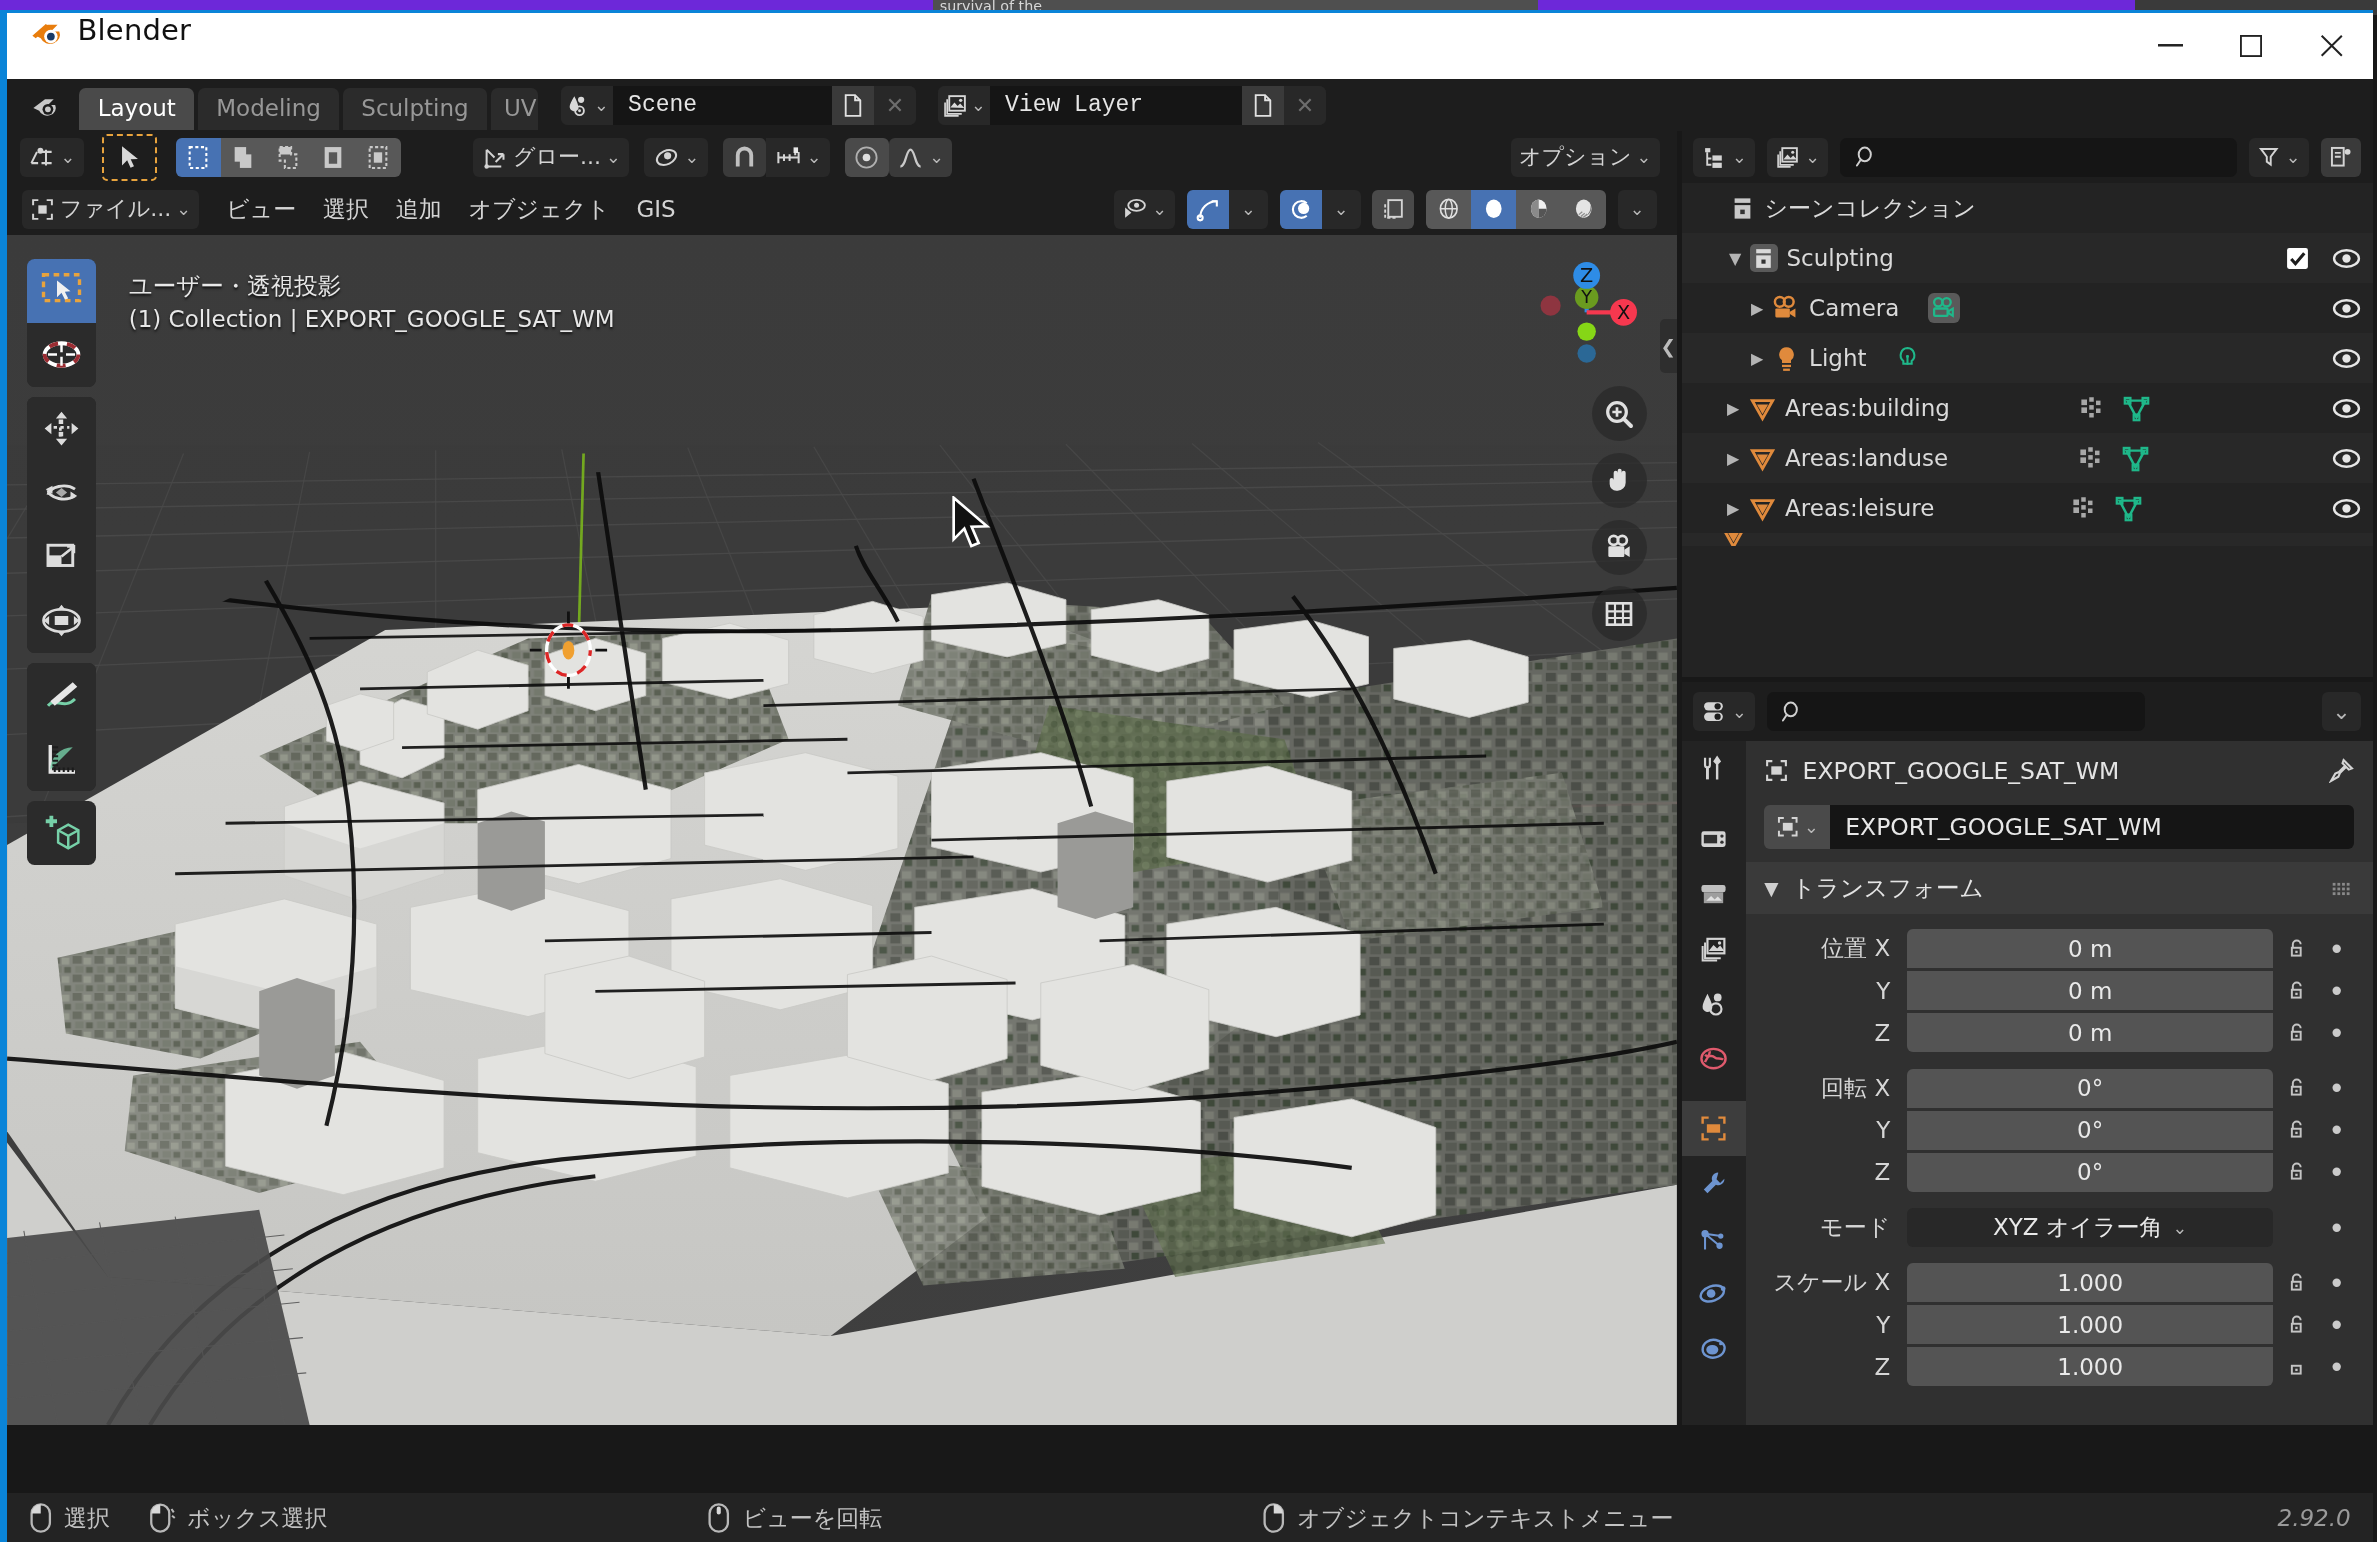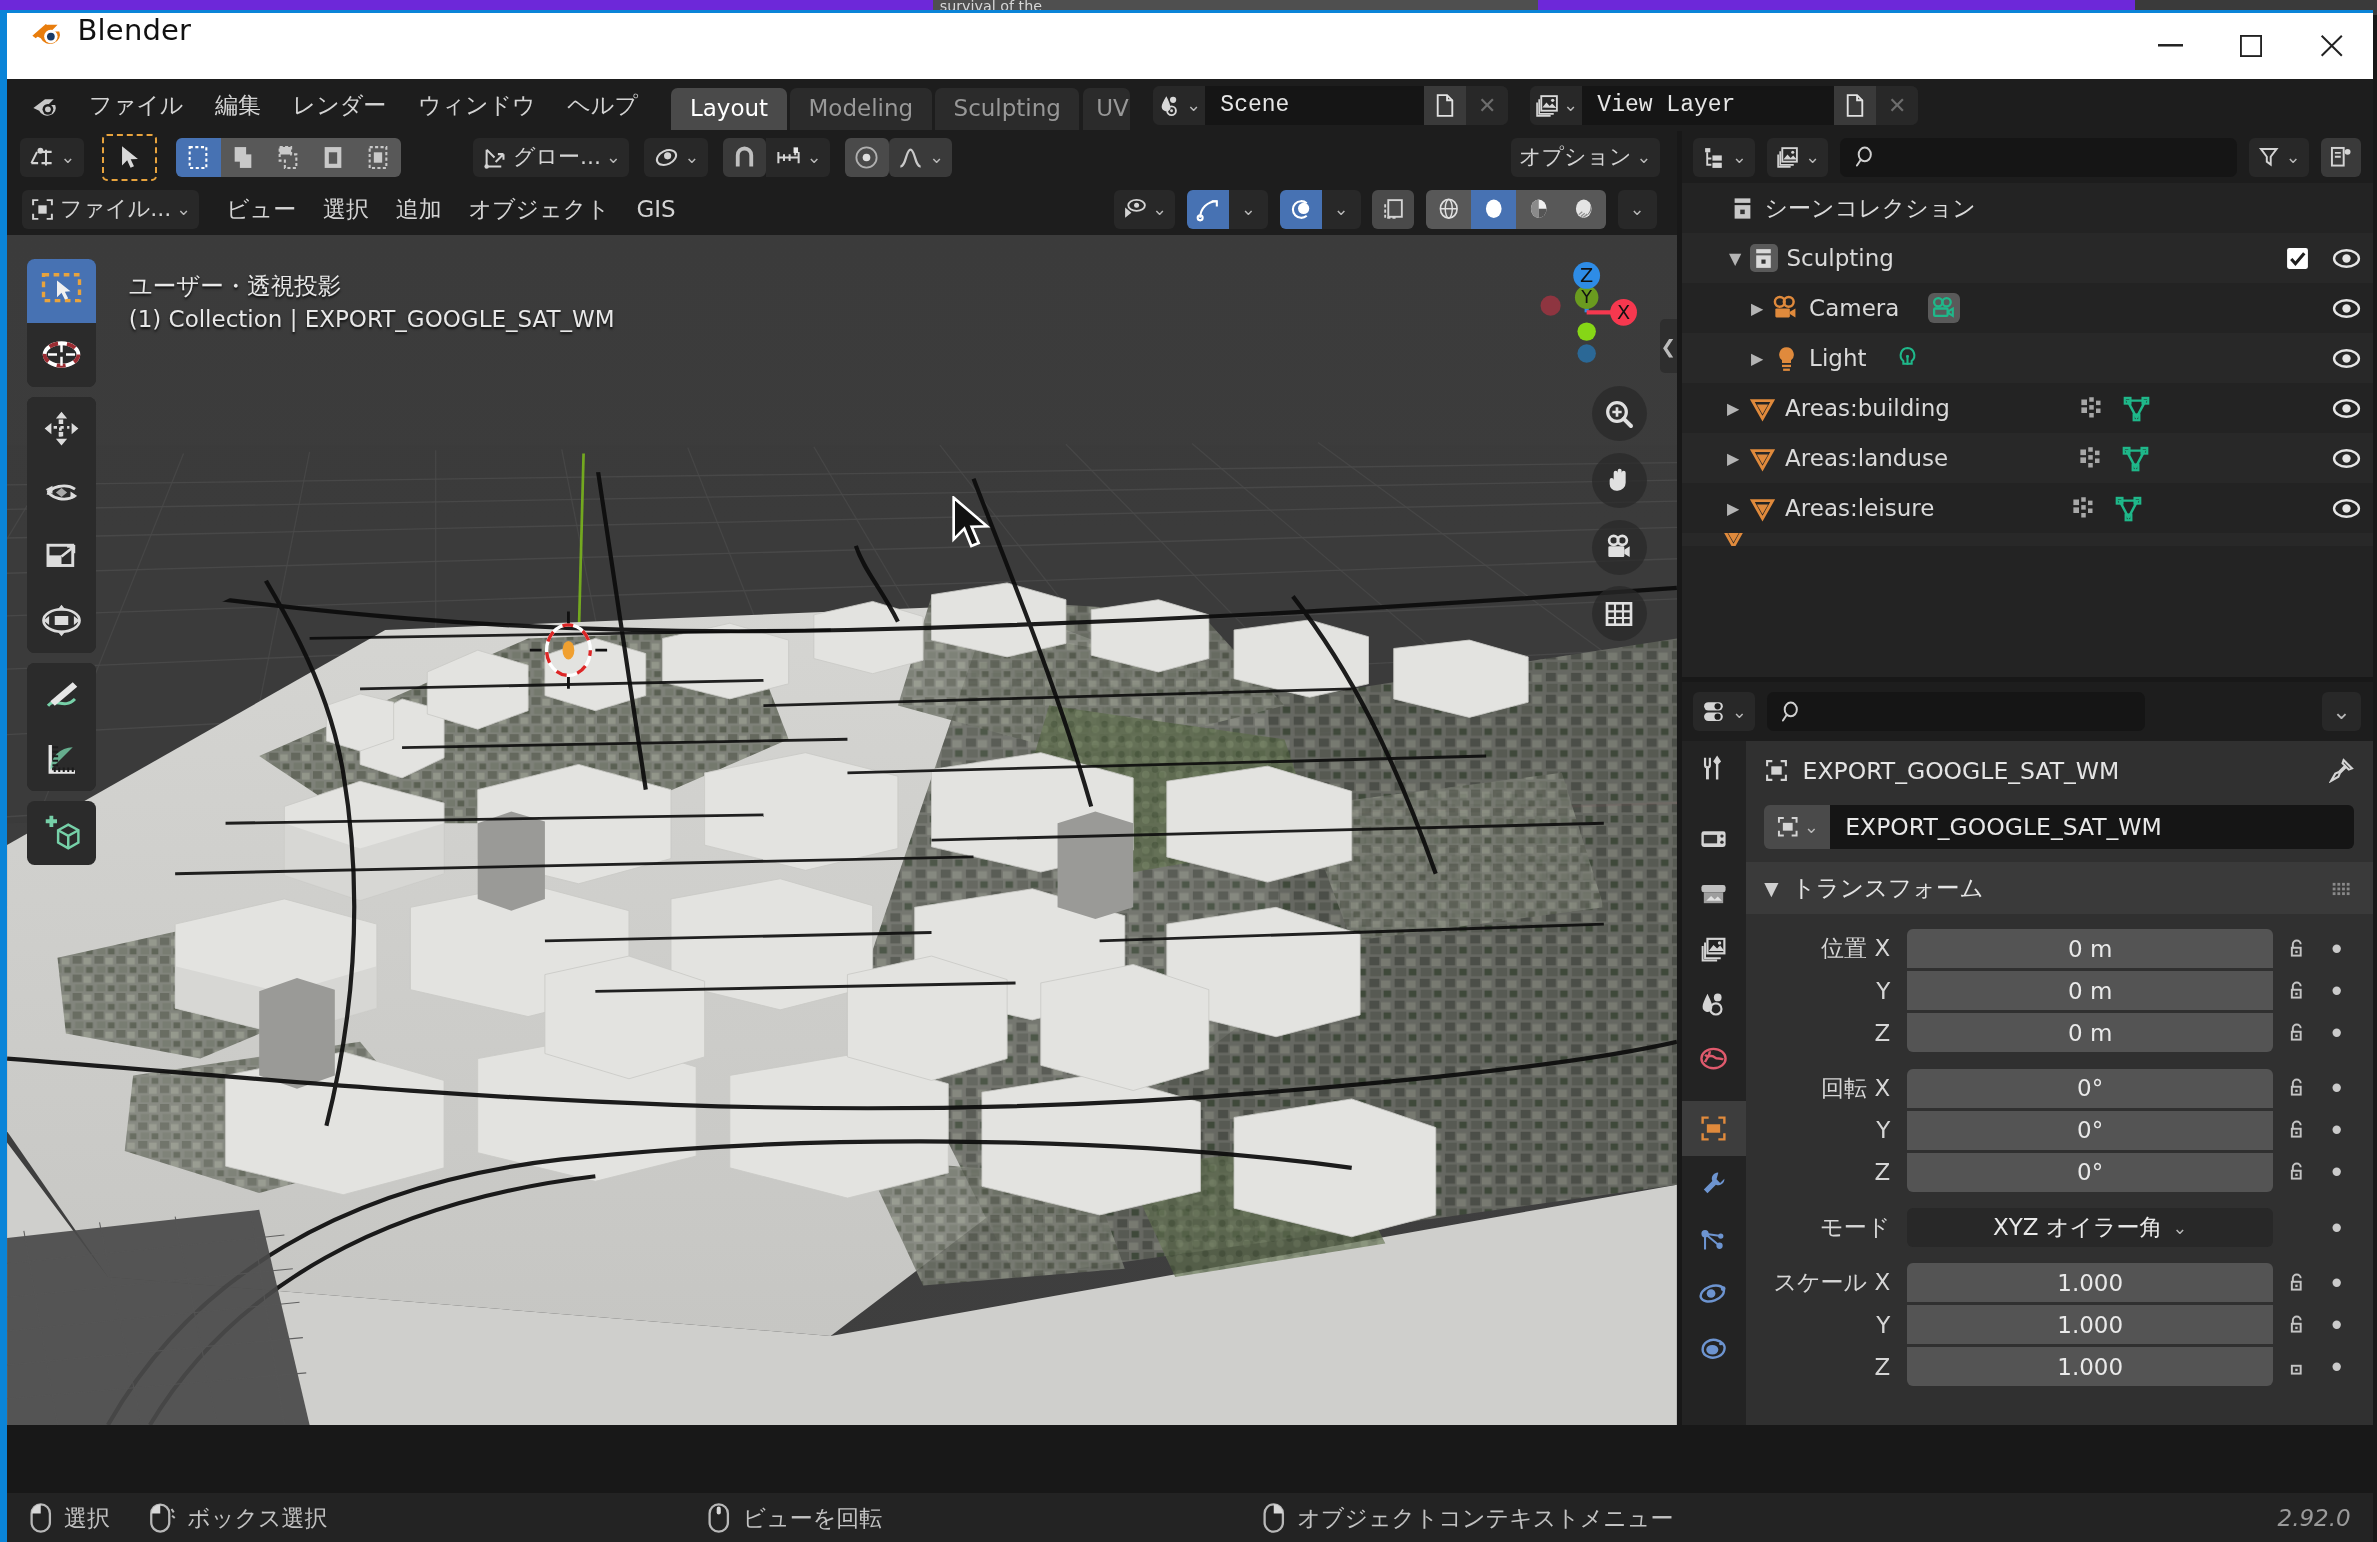--- a/index.html
+++ b/index.html
@@ -262,27 +262,20 @@
     </div>
   </div>
 
   <div class="topbar">
     <div class="bl-icon-sm">
       <svg width="32" height="32" viewBox="0 0 44 44">
         <path d="M6 26 L22 14 L34 14 L26 22 L36 22 A10 9 0 1 1 14 30 Z" fill="#c8c8c8"></path>
         <circle cx="26" cy="28" r="7.4" fill="#1d1d1d"></circle>
         <circle cx="26" cy="28" r="4" fill="#c8c8c8"></circle>
       </svg>
-    </div>
-    <div style="display:flex;align-items:center;margin-left:13.4px;gap:1.7px">
-      <div class="menu-item">ファイル</div>
-      <div class="menu-item">編集</div>
-      <div class="menu-item">レンダー</div>
-      <div class="menu-item">ウィンドウ</div>
-      <div class="menu-item">ヘルプ</div>
     </div>
     <div class="ws-tabs">
       <div class="ws-tab active">Layout</div>
       <div class="ws-tab">Modeling</div>
       <div class="ws-tab">Sculpting</div>
       <div class="ws-tab clipped">UV</div>
     </div>
 
     <div class="scene-block">
       <div class="idblock">

